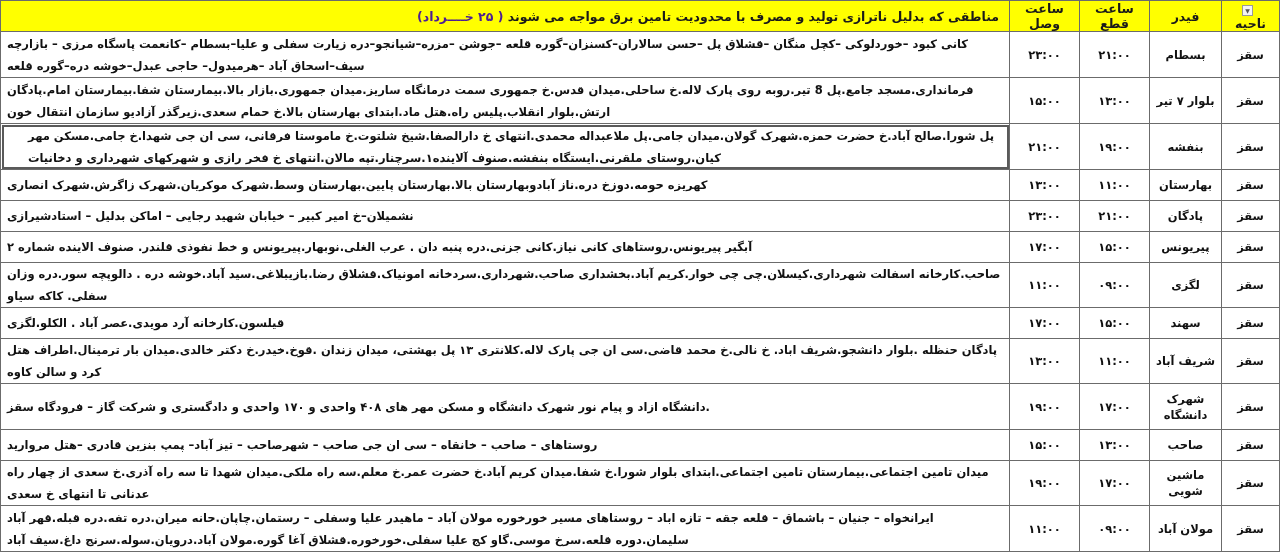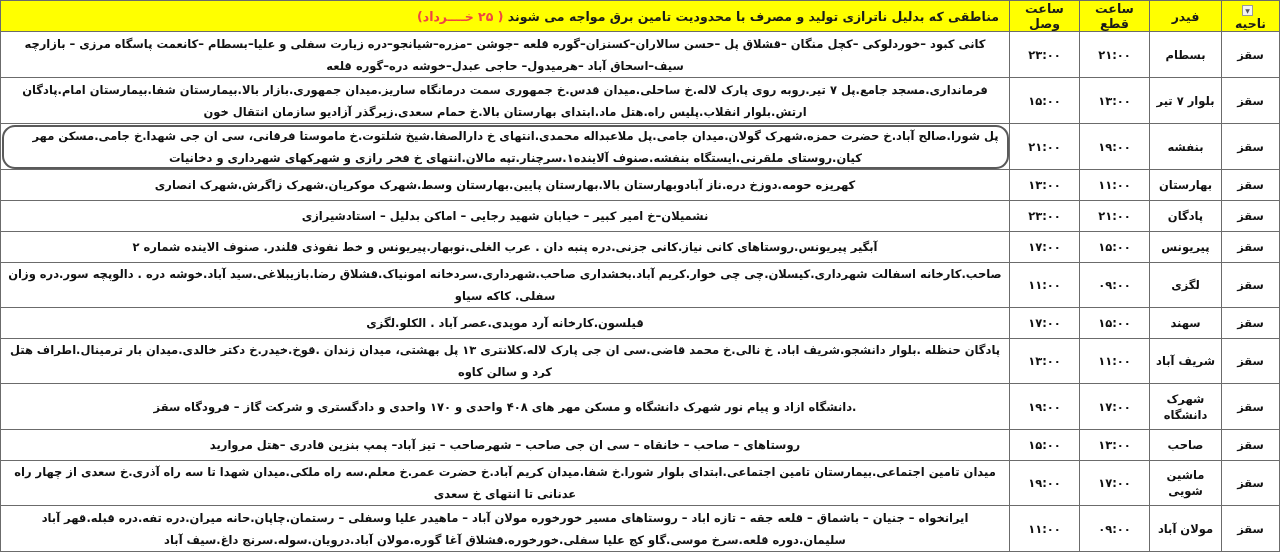--- a/index.html
+++ b/index.html
@@ -18,26 +18,26 @@
     vertical-align: middle;
   }
   table.sched thead th {
     background: #ffff00;
     height: 28px;
     font-size: 12.5px;
     text-align: center;
     color: #1a1a1a;
   }
   table.sched thead th.th-desc { text-align: right; padding-right: 10px; }
-  .title-date { color: #ef4444; }
+  .title-date { color: #4c1d95; }
   table.sched tbody td { font-size: 11.5px; line-height: 22px; }
   td.c-region, td.c-feeder, td.c-time { text-align: center; }
   td.c-time { font-family: "DejaVu Sans", sans-serif; font-size: 12px; letter-spacing: 0.5px; margin-top: 13px; }
   td.c-feeder { line-height: 16px !important; }
-  td.c-desc { text-align: center; padding-right: 10px; padding-left: 8px; border-radius: 14px; }
+  td.c-desc { text-align: left; padding-right: 10px; padding-left: 8px; }
   .filter-icon {
     display: inline-block; width: 9px; height: 9px; border: 1px solid #9a9a9a;
     background: #f4f4f4; font-size: 6px; line-height: 9px; color: #555;
     vertical-align: bottom; margin-right: 6px; text-align: center;
   }
   tr.row-h2 td { height: 45px; }
   tr.row-h1 td { height: 30px; }
   tr.row-selected td.c-desc { outline: 2px solid #5a5a5a; outline-offset: -3px; padding-left: 27px; }
 </style>
 </head>
@@ -71,21 +71,21 @@
       <td class="c-feeder">بسطام</td>
       <td class="c-time">۲۱:۰۰</td>
       <td class="c-time">۲۳:۰۰</td>
       <td class="c-desc">کانی کبود –خوردلوکی –کچل منگان –قشلاق پل –حسن سالاران–کسنزان–گوره قلعه –جوشن –مزره–شیانجو–دره زیارت سفلی و علیا–بسطام –کانعمت پاسگاه مرزی – بازارچه سیف–اسحاق آباد –هرمیدول– حاجی عبدل–خوشه دره–گوره قلعه</td>
     </tr>
     <tr class="row-h2">
       <td class="c-region">سقز</td>
       <td class="c-feeder">بلوار ۷ تیر</td>
       <td class="c-time">۱۳:۰۰</td>
       <td class="c-time">۱۵:۰۰</td>
-      <td class="c-desc">فرمانداری.مسجد جامع.پل ۷ تیر.روبه روی پارک لاله.خ ساحلی.میدان قدس.خ جمهوری سمت درمانگاه ساریز.میدان جمهوری.بازار بالا.بیمارستان شفا.بیمارستان امام.پادگان ارتش.بلوار انقلاب.پلیس راه.هتل ماد.ابتدای بهارستان بالا.خ حمام سعدی.زیرگذر آزادیو سازمان انتقال خون</td>
+      <td class="c-desc">فرمانداری.مسجد جامع.پل 8 تیر.روبه روی پارک لاله.خ ساحلی.میدان قدس.خ جمهوری سمت درمانگاه ساریز.میدان جمهوری.بازار بالا.بیمارستان شفا.بیمارستان امام.پادگان ارتش.بلوار انقلاب.پلیس راه.هتل ماد.ابتدای بهارستان بالا.خ حمام سعدی.زیرگذر آزادیو سازمان انتقال خون</td>
     </tr>
     <tr class="row-h2 row-selected">
       <td class="c-region">سقز</td>
       <td class="c-feeder">بنفشه</td>
       <td class="c-time">۱۹:۰۰</td>
       <td class="c-time">۲۱:۰۰</td>
       <td class="c-desc">پل شورا.صالح آباد.خ حضرت حمزه.شهرک گولان.میدان جامی.پل ملاعبداله محمدی.انتهای خ دارالصفا.شیخ شلتوت.خ ماموستا فرقانی، سی ان جی شهدا.خ جامی.مسکن مهر کیان.روستای ملقرنی.ایستگاه بنفشه.صنوف آلاینده۱.سرچنار.تپه مالان.انتهای خ فخر رازی و شهرکهای شهرداری و دخانیات</td>
     </tr>
     <tr class="row-h1">
       <td class="c-region">سقز</td>

